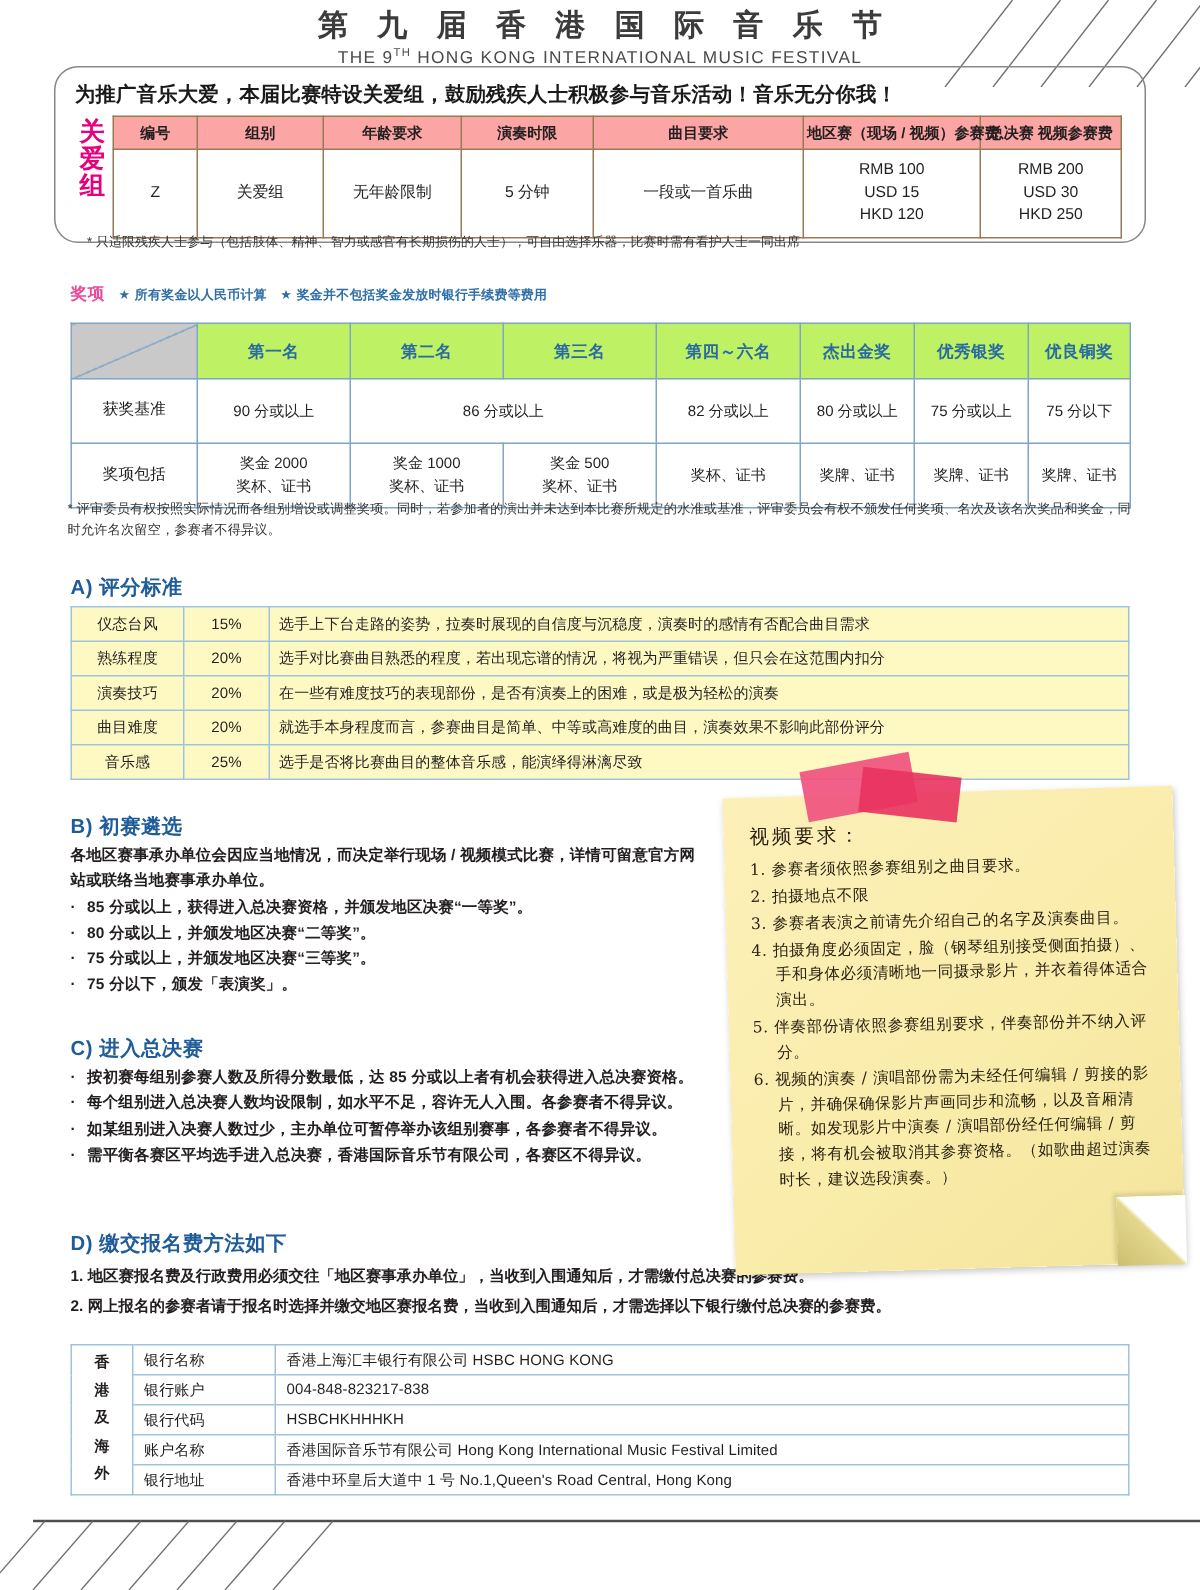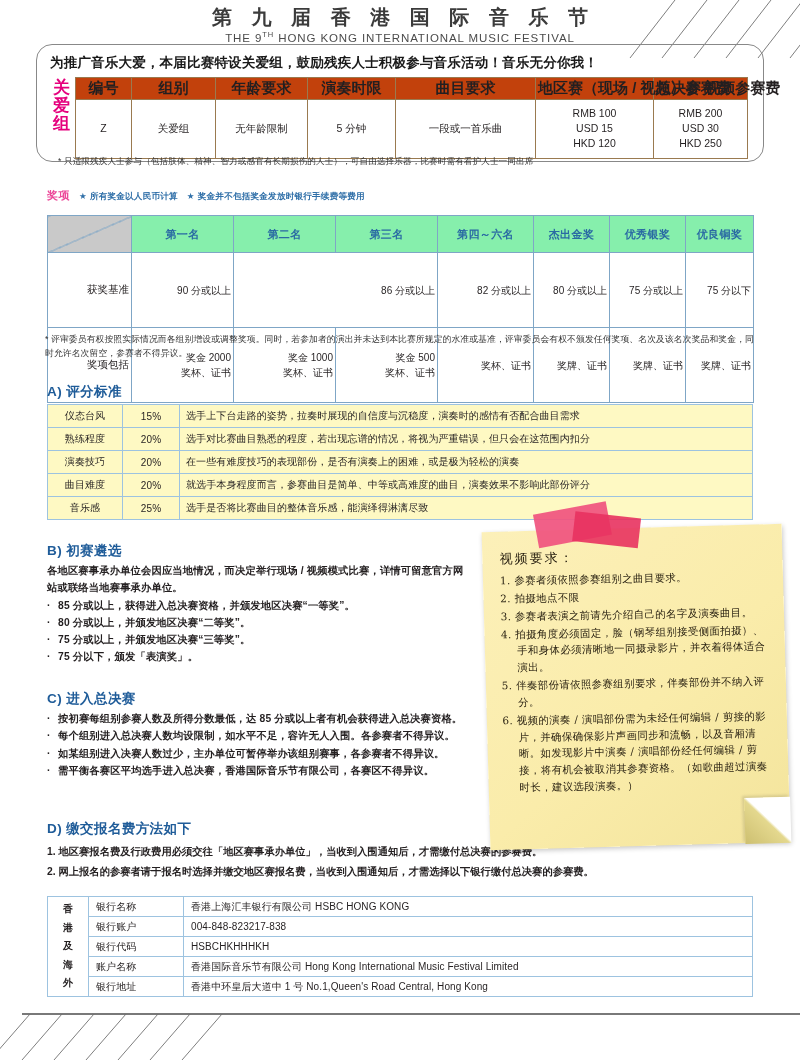--- a/index.html
+++ b/index.html
@@ -103,26 +103,26 @@
     padding-top: 2px;
     letter-spacing: 0;
   }
   table.care {
     border-collapse: collapse;
     width: 672px;
     table-layout: fixed;
     font-size: 10.5px;
   }
   table.care th {
-    background: #c2410c;
+    background: #fca5a5;
     border: 1px solid #9a7a50;
     font-weight: bold;
     color: #231f20;
     height: 19px;
-    font-size: 15px;
+    font-size: 10px;
     padding: 1px 2px;
     white-space: nowrap;
   }
   table.care td {
     border: 1px solid #9a7a50;
     text-align: center;
     color: #231f20;
     background: #ffffff;
     padding: 6px 2px;
     font-size: 10.5px;
@@ -168,44 +168,44 @@
   table.awards {
     position: absolute;
     left: 47px;
     top: 215px;
     width: 706px;
     border-collapse: collapse;
     table-layout: fixed;
     font-size: 10px;
   }
   table.awards th {
-    background: #86efac;
+    background: #bef264;
     border: 1px solid #7fa6c6;
     color: #2a6aa3;
     font-size: 11px;
     font-weight: bold;
     height: 34px;
     letter-spacing: 0.4px;
   }
   table.awards th.corner {
     background:
       linear-gradient(to bottom right,
         rgba(0,0,0,0) 0%, rgba(0,0,0,0) calc(50% - 0.5px),
         #7fa6c6 calc(50% - 0.5px), #7fa6c6 calc(50% + 0.5px),
         rgba(0,0,0,0) calc(50% + 0.5px), rgba(0,0,0,0) 100%),
       #c9c9c9;
   }
   table.awards td {
     border: 1px solid #7fa6c6;
-    text-align: right;
+    text-align: center;
     background: #ffffff;
     color: #231f20;
     font-size: 10px;
     line-height: 1.5;
-    padding: 22px 2px;
+    padding: 6px 2px;
     vertical-align: middle;
     height: 30px;
   }
   table.awards td.rowhead {
     font-size: 10.5px;
   }
   .awards-note {
     position: absolute;
     left: 45px;
     top: 332px;

